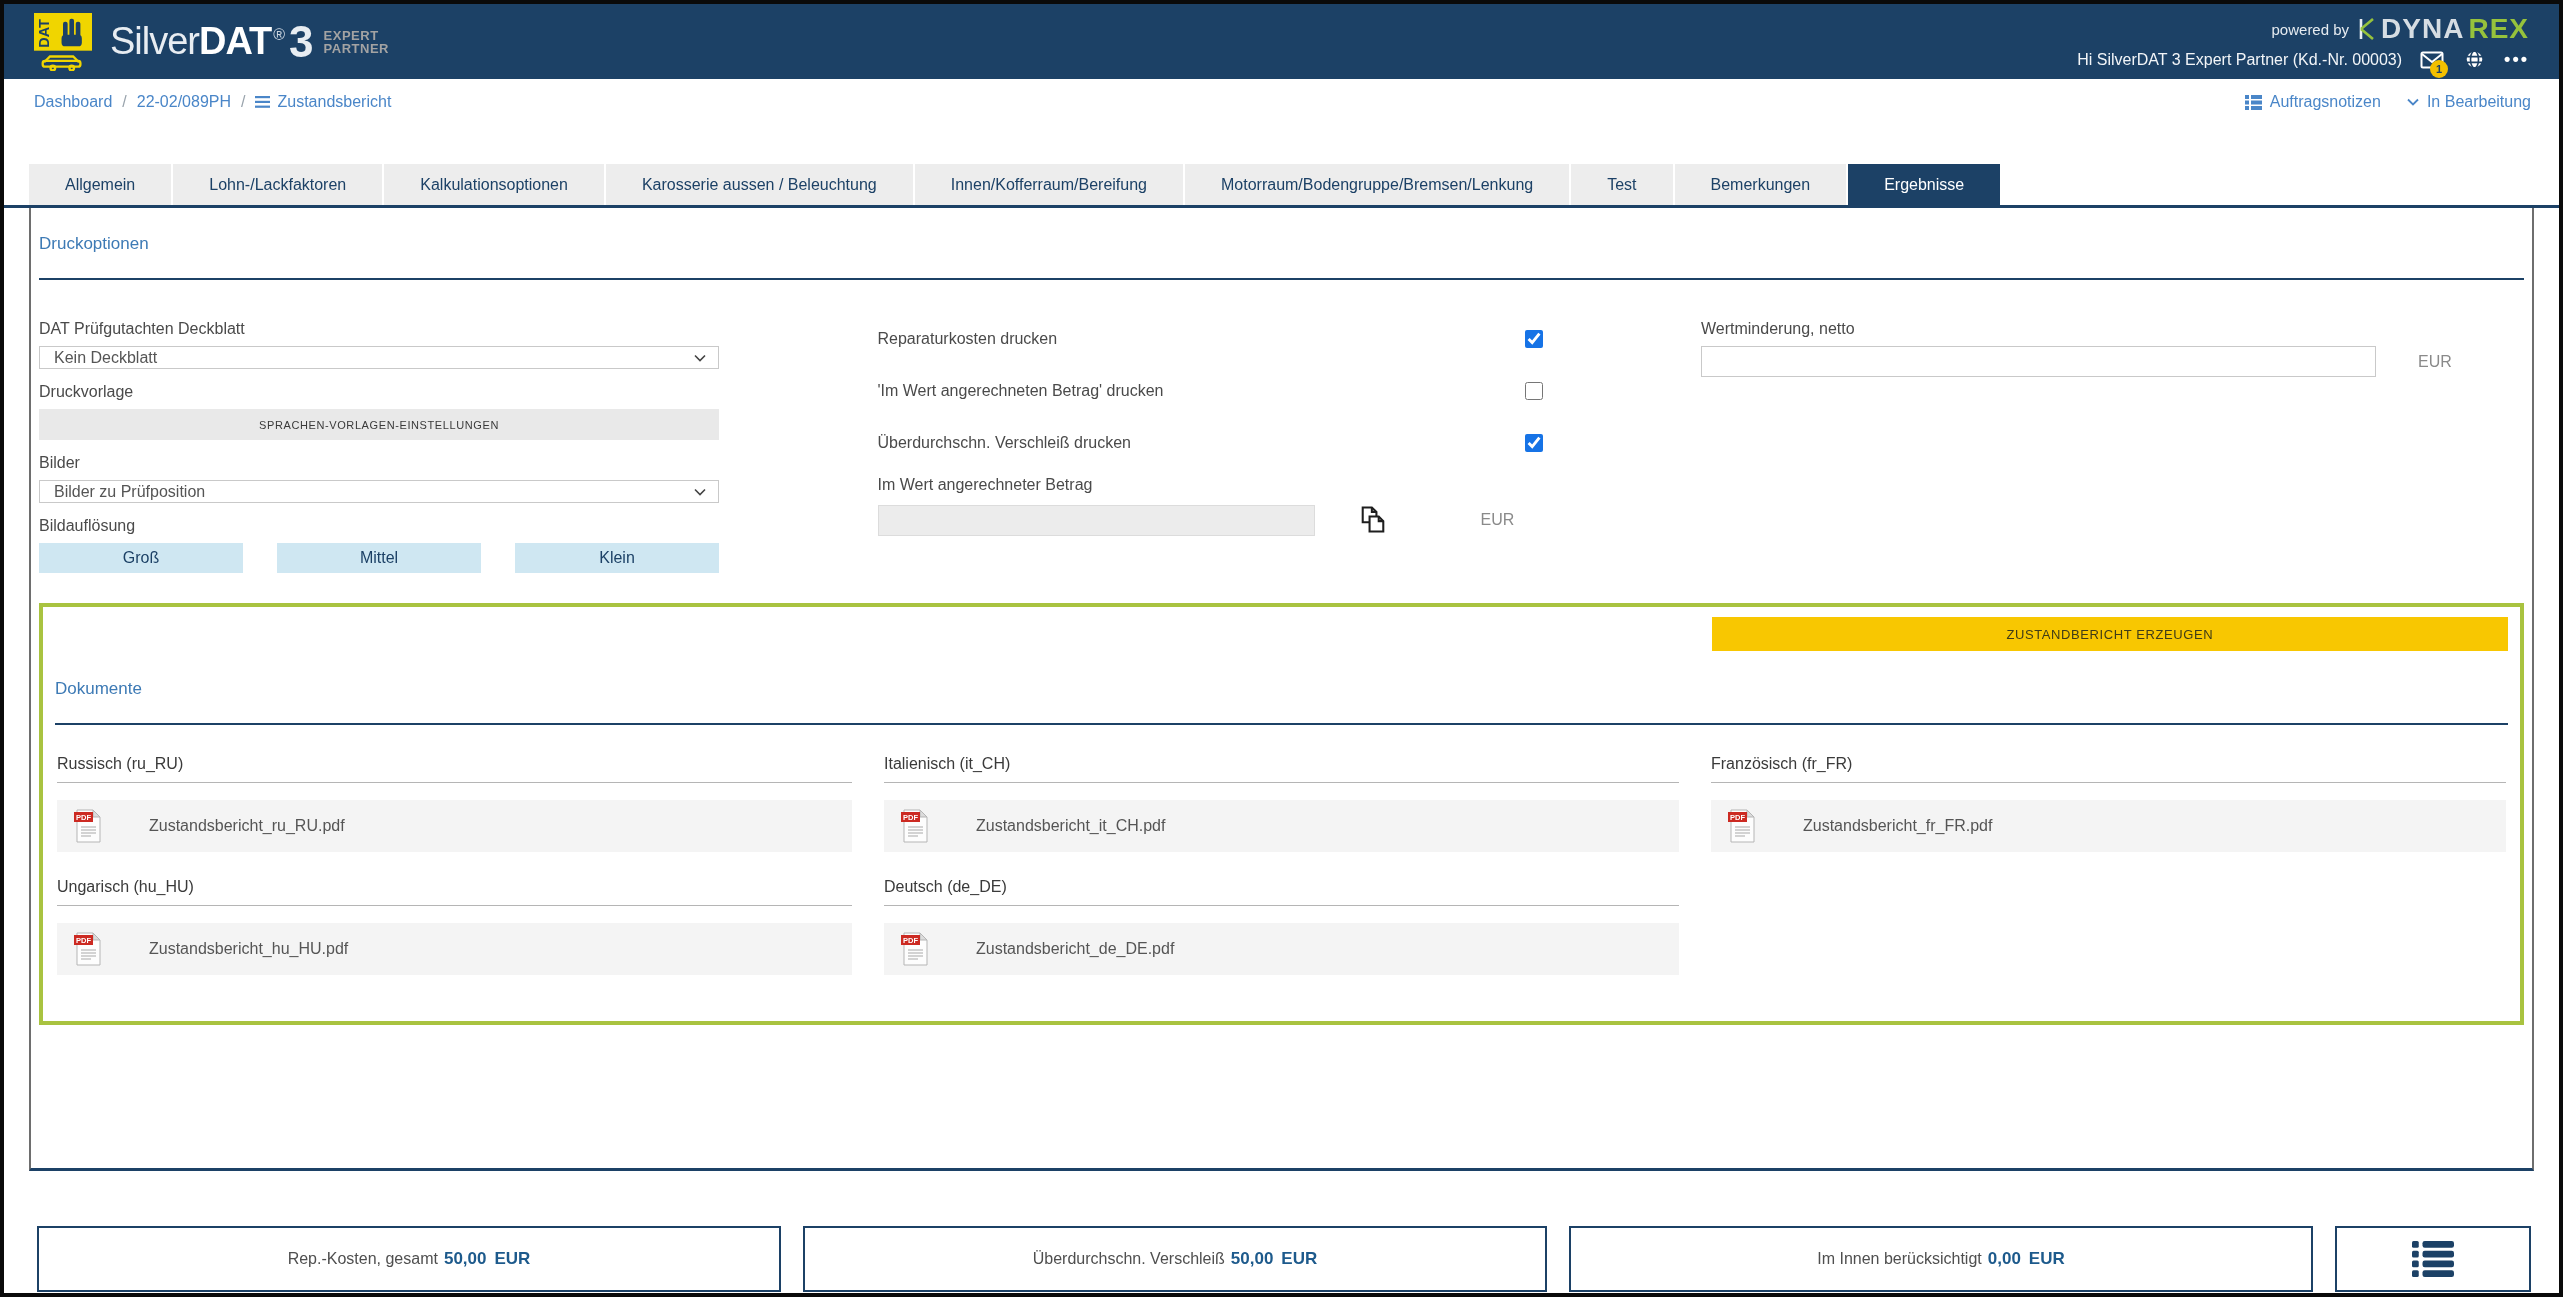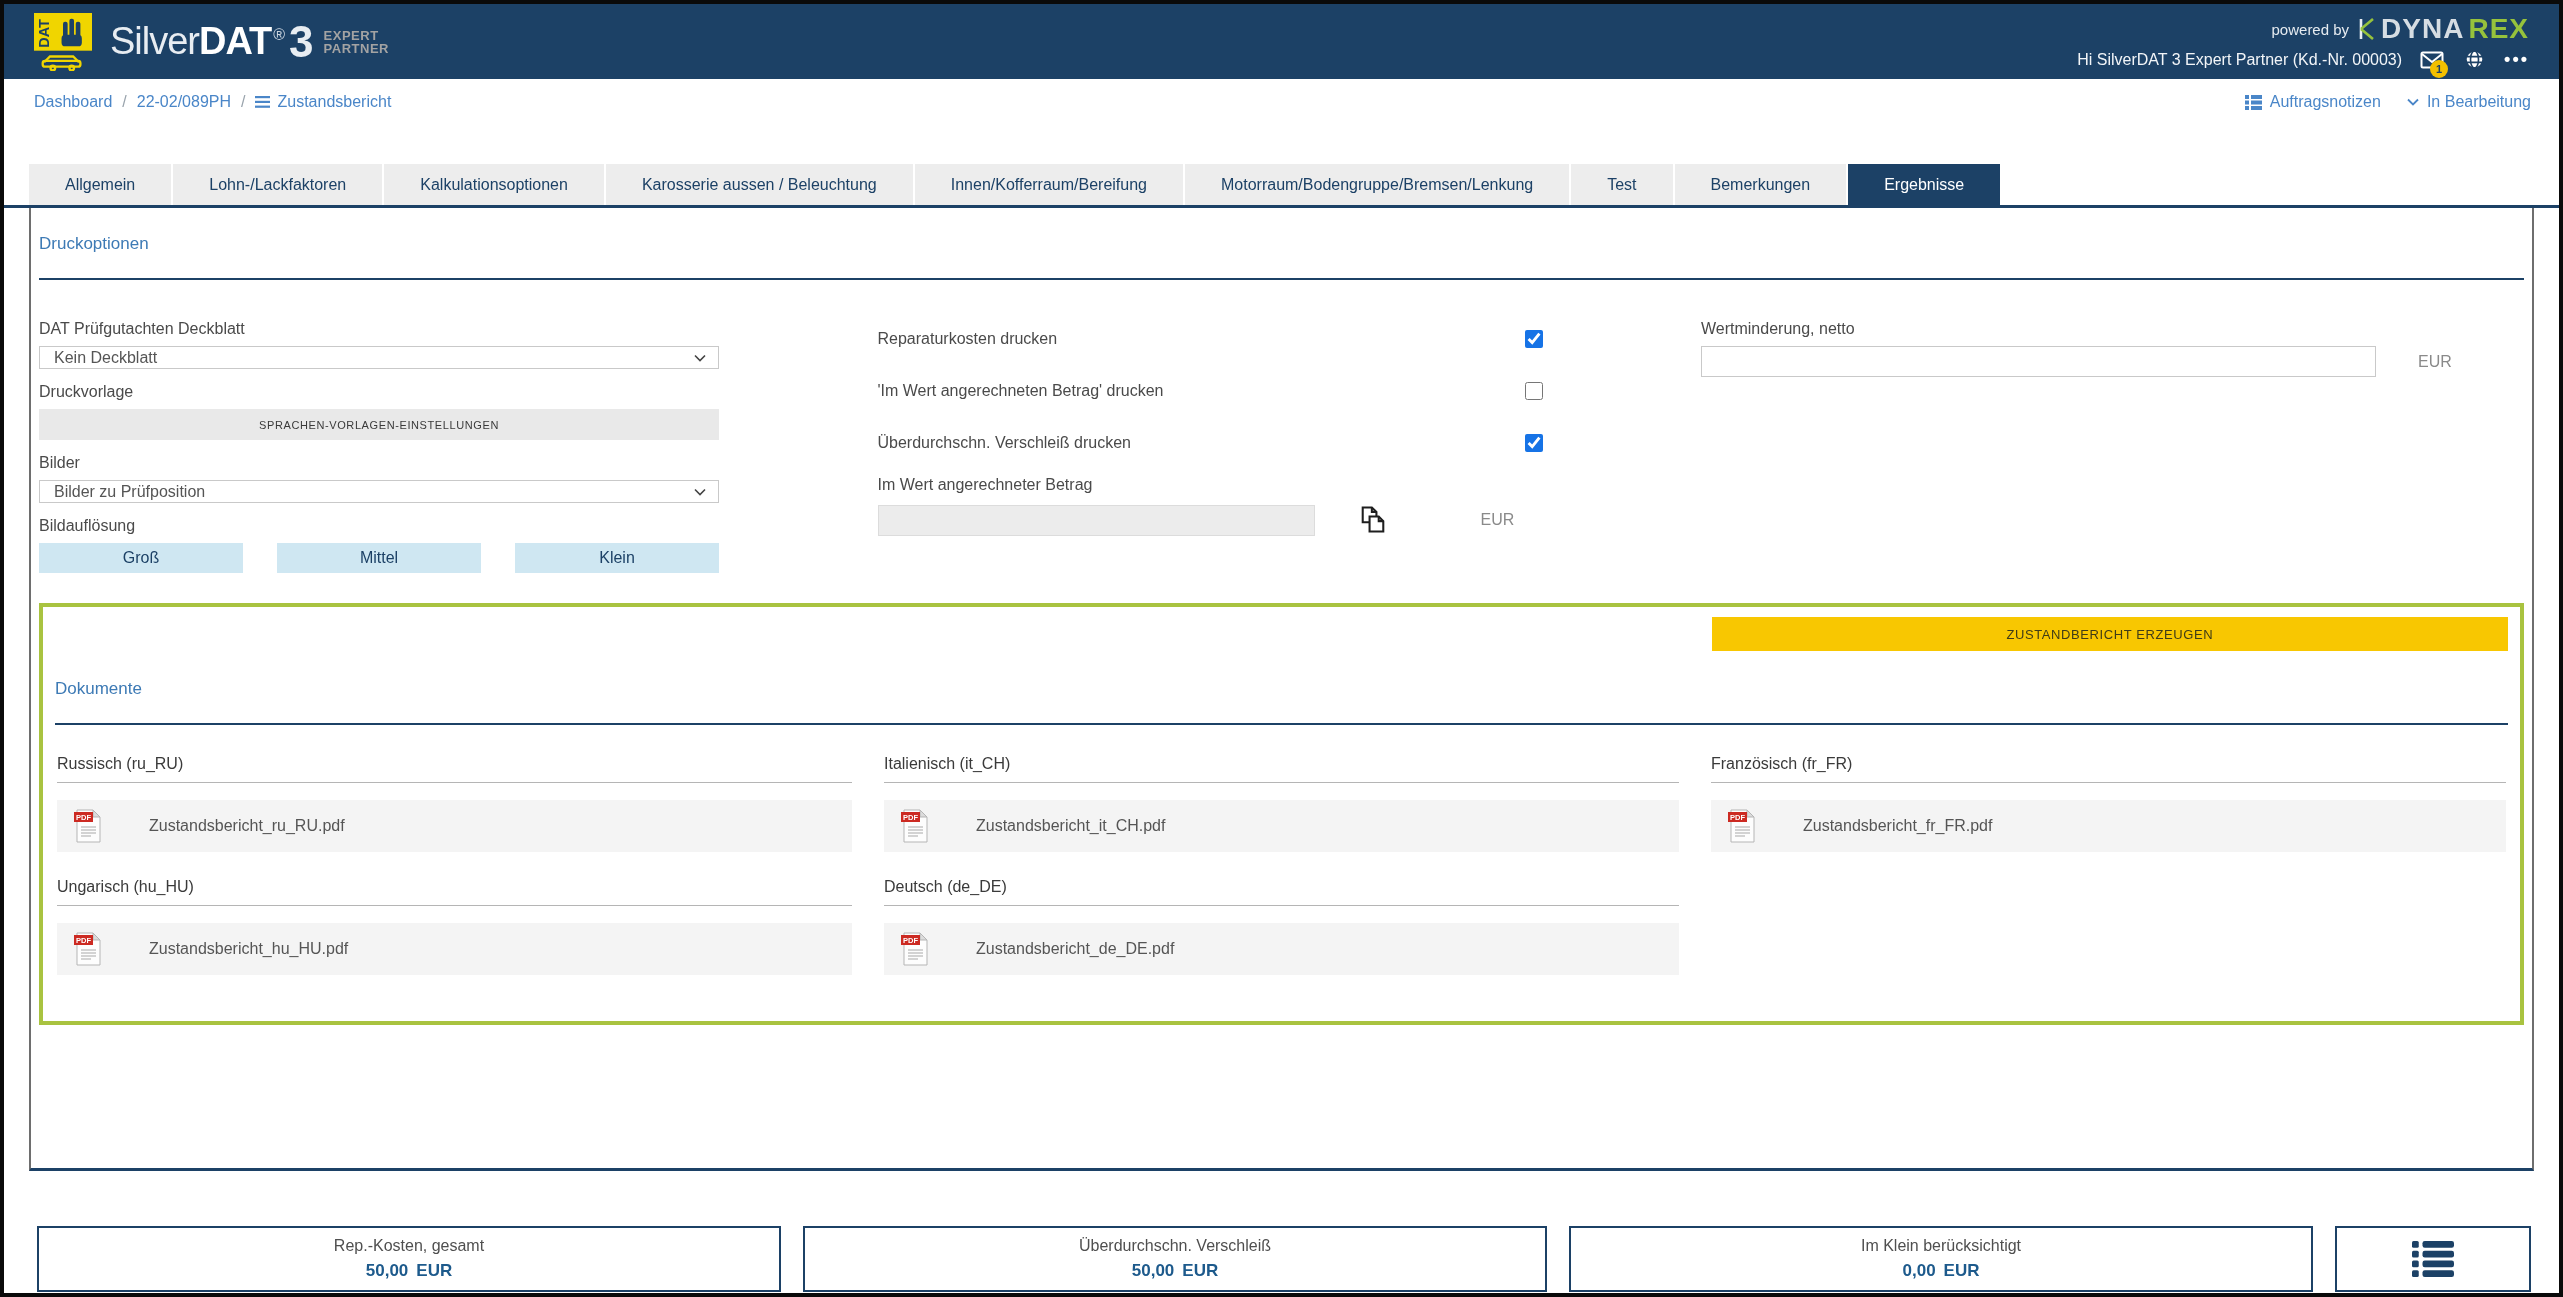--- a/index.html
+++ b/index.html
@@ -122,21 +122,21 @@
   }
   .file-row {
     margin-top:17px; background:#f4f4f4; height:52px; display:flex; align-items:center;
     padding:0 16px; cursor:pointer;
   }
   .file-name { font-size:16px; color:#555; margin-left:46px; }
 
   
   .footer { display:flex; gap:22px; margin:55px 28px 0 33px; }
   .foot-box {
-    flex:1; height:66px; border:2px solid #1c4166; display:flex; flex-direction:column;
+    flex:1; height:66px; border:2px solid #1c4166; display:flex; flex-direction:row;
     align-items:center; justify-content:center; gap:6px; background:#fff;
   }
   .foot-label { font-size:16px; color:#4f4f4f; }
   .foot-value { font-size:17px; font-weight:700; color:#1d5a8c; }
   .foot-value .foot-cur { margin-left:8px; }
   .foot-menu {
     flex:0 0 196px; height:66px; border:2px solid #1c4166; display:flex;
     align-items:center; justify-content:center; cursor:pointer; background:#fff;
   }
 </style>
@@ -444,21 +444,21 @@
         <span>50,00</span><span class="foot-cur">EUR</span>
       </span>
     </div>
     <div class="foot-box">
       <span class="foot-label">Überdurchschn. Verschleiß</span>
       <span class="foot-value">
         <span>50,00</span><span class="foot-cur">EUR</span>
       </span>
     </div>
     <div class="foot-box">
-      <span class="foot-label">Im Klein berücksichtigt</span>
+      <span class="foot-label">Im Innen berücksichtigt</span>
       <span class="foot-value">
         <span>0,00</span><span class="foot-cur">EUR</span>
       </span>
     </div>
     <div class="foot-menu">
       <svg width="42" height="36" viewBox="0 0 28 24">
         <g fill="#1c4166">
           <rect x="0" y="0" width="4.5" height="4.5" rx="1"></rect>
             <rect x="7" y="0" width="21" height="4.5" rx="1.5"></rect>
           <rect x="0" y="6.5" width="4.5" height="4.5" rx="1"></rect>

